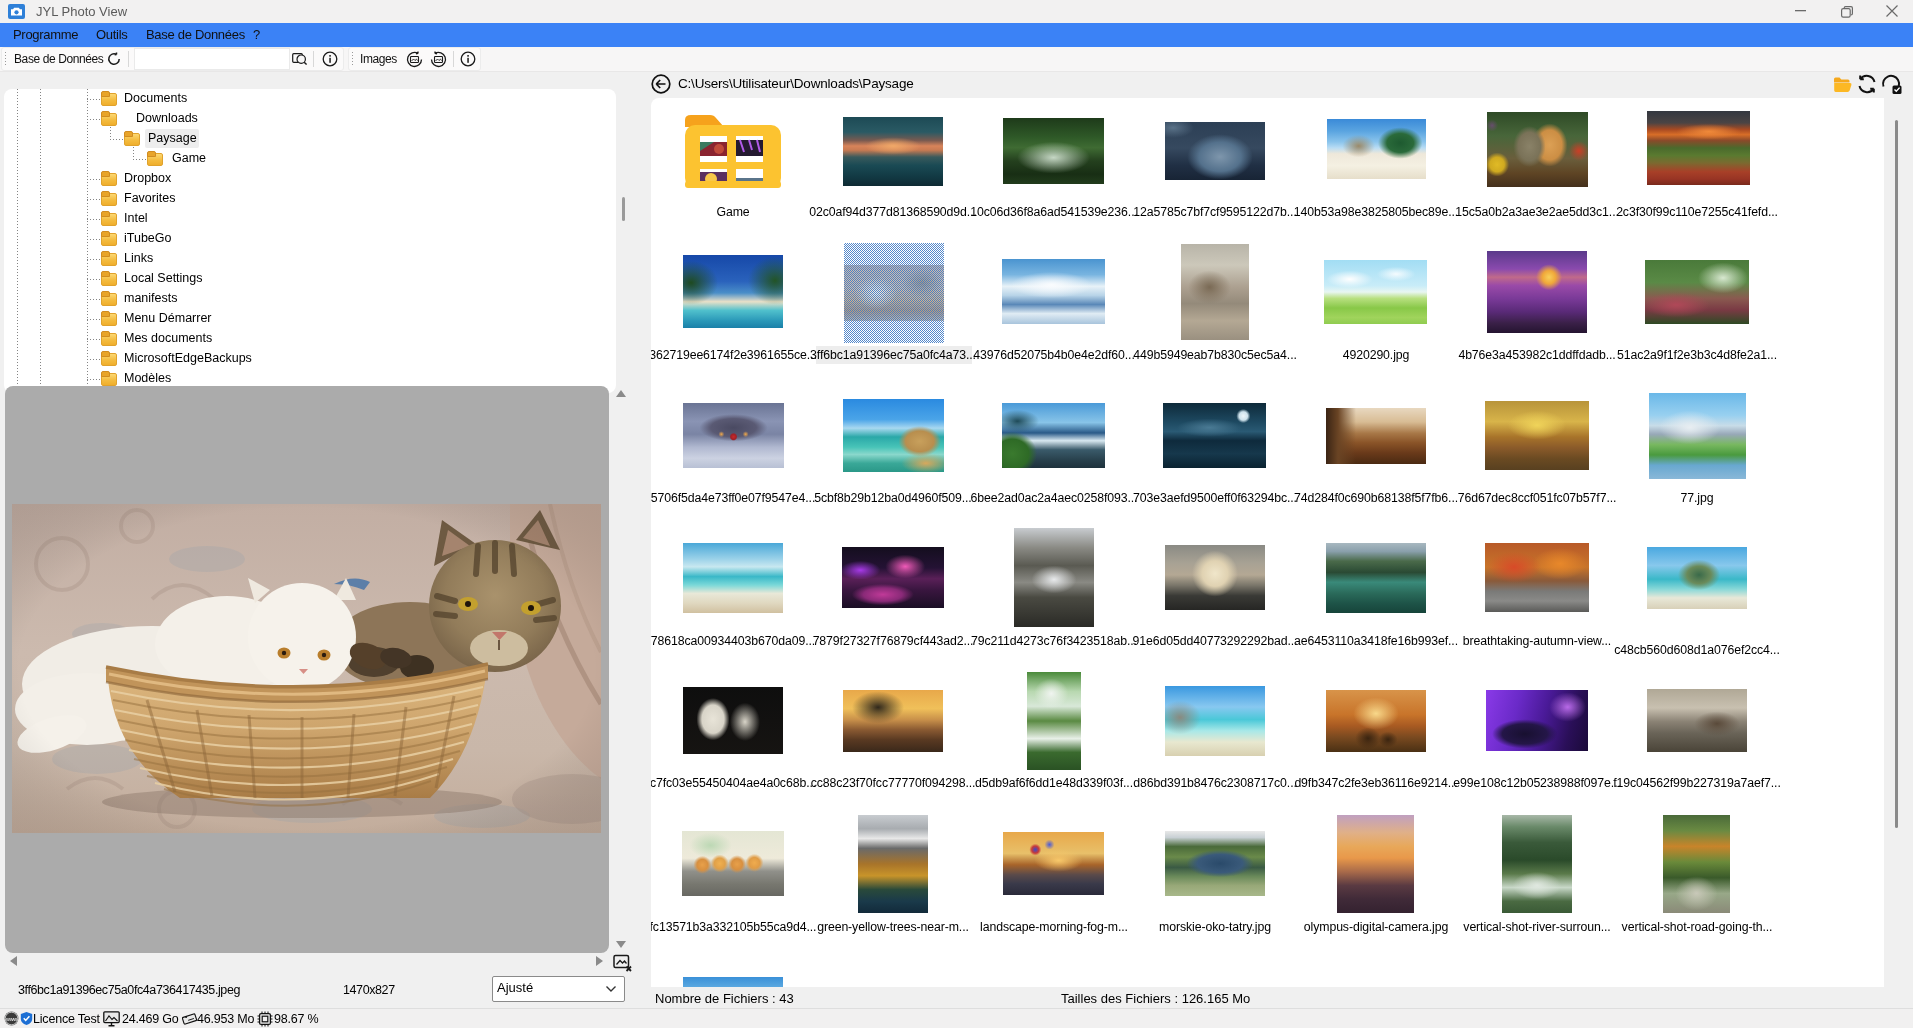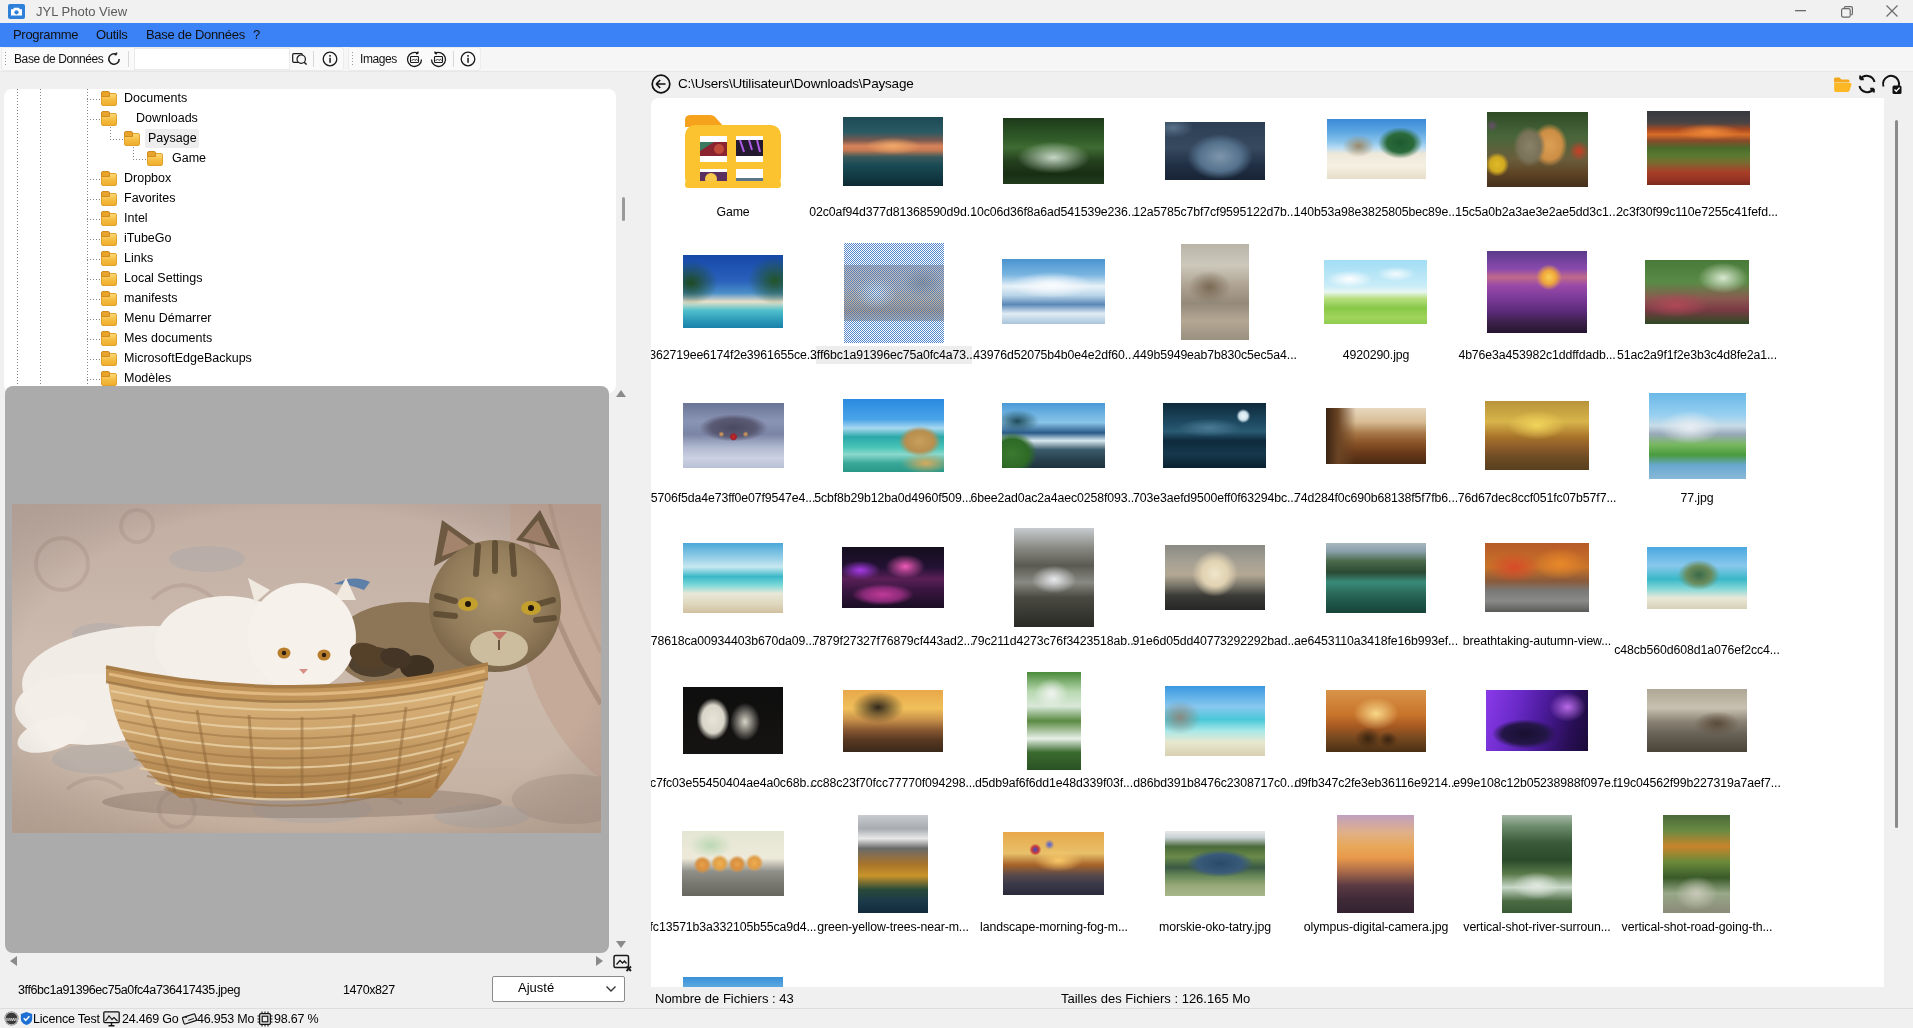--- a/index.html
+++ b/index.html
@@ -18,21 +18,21 @@
 
 #tree { position:absolute; left:4px; top:77px; width:612px; height:304px; background:#ffffff; border-radius:8px; overflow:hidden;margin-top:12px; }
 .trow { position:absolute; height:20px; font-size:12.5px; color:#000; }
 .vline { position:absolute; width:1px; background-image:linear-gradient(to bottom,#848484 25%,transparent 25%); background-size:1px 3px; }
 .hline { position:absolute; height:1px; background-image:linear-gradient(to right,#848484 25%,transparent 25%); background-size:3px 1px; }
 .folder { position:absolute; width:16px; height:13px; background:linear-gradient(to bottom,#fcd873,#f4bc40 55%,#efae2c); border:1px solid #e0a22c; border-radius:2px; }
 .folder::before { content:""; position:absolute; left:-1px; top:-3px; width:7px; height:4px; background:#e8a42a; border:1px solid #d08c22; border-radius:2px 2px 0 0; }
 
 #preview { position:absolute; left:5px; top:386px; width:604px; height:567px; background:#ababab; border-radius:8px; }
 #prevrow { position:absolute; left:0px; top:977px; width:640px; height:25px; font-size:12.5px; letter-spacing:-0.4px; color:#000; }
-#combo { position:absolute; left:492px; top:976px; width:133px; height:26px; background:#fff; border:1px solid #8a8a8a; border-radius:2px; font-size:13px; padding:3px 25px; }
+#combo { position:absolute; left:492px; top:976px; width:133px; height:26px; background:#fff; border:1px solid #8a8a8a; border-radius:2px; font-size:13px; padding:3px 4px; }
 
 #rpanel { position:absolute; left:651px; top:98px; width:1233px; height:889px; background:#ffffff; border-radius:8px 0 0 0; overflow:hidden; }
 #rheader { position:absolute; left:651px; top:72px; width:1262px; height:26px; font-size:13.5px; letter-spacing:-0.2px; color:#000; }
 #rfooter { position:absolute; left:651px; top:987px; width:1262px; height:21px; background:#f0f0f0; font-size:13px; color:#000;text-align:right; }
 .th { position:absolute; overflow:hidden; }
 .lbl { position:absolute; width:170px; text-align:center; font-size:12.3px; letter-spacing:-0.1px; color:#000; height:16px; line-height:16px; white-space:nowrap; }
 
 #statusbar { position:absolute; left:0; top:1008px; width:1913px; height:20px; background:#f1f0f0; border-top:1px solid #dedede; font-size:12.5px; letter-spacing:-0.2px; color:#000; }
 svg { display:block; }
 </style>

